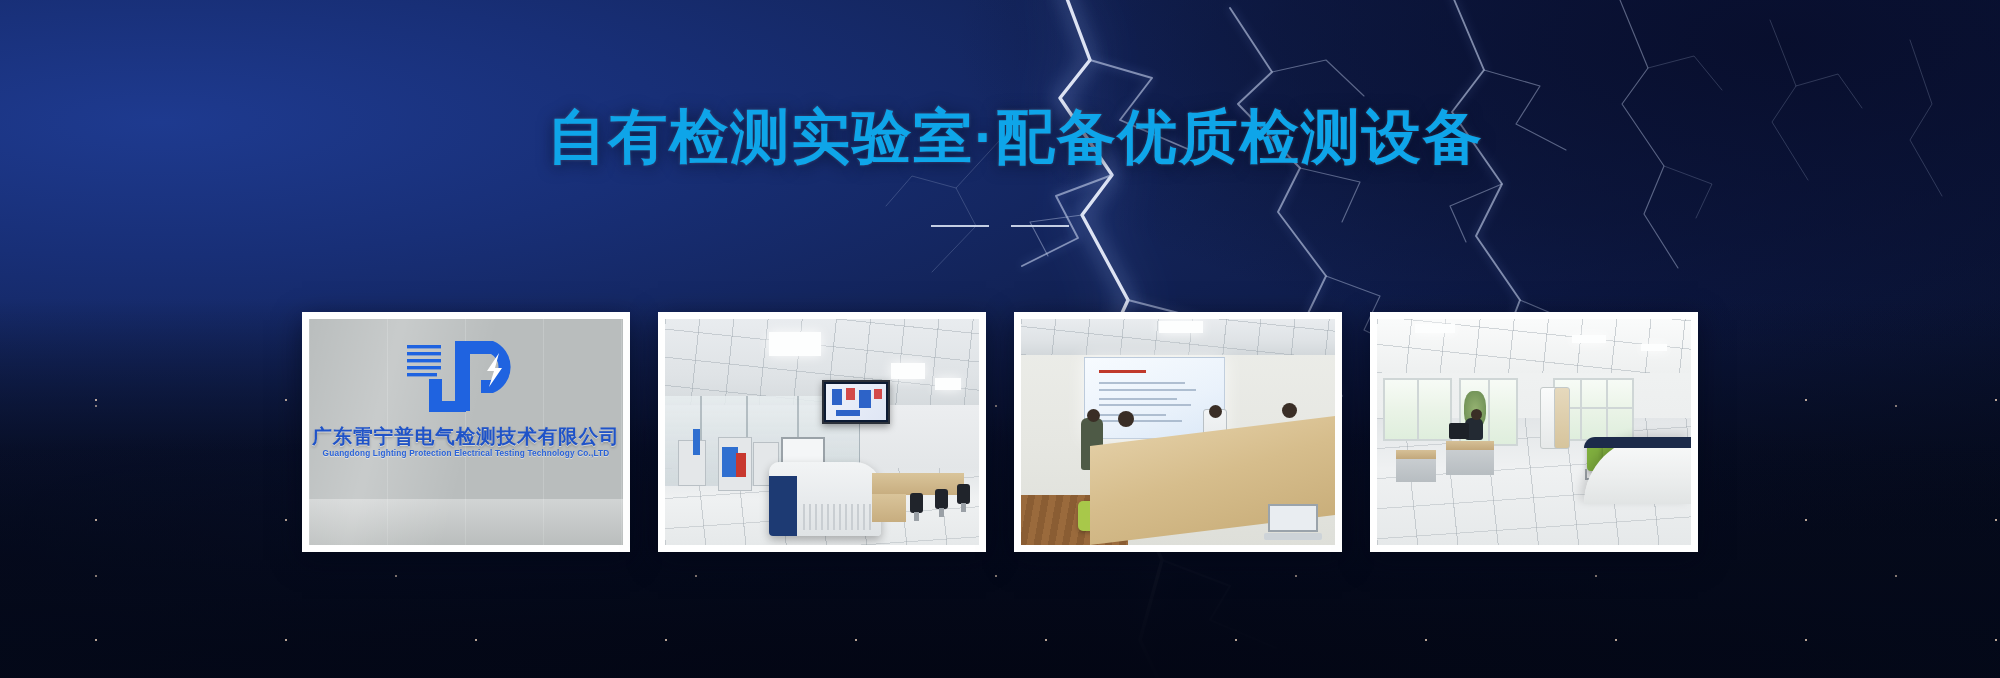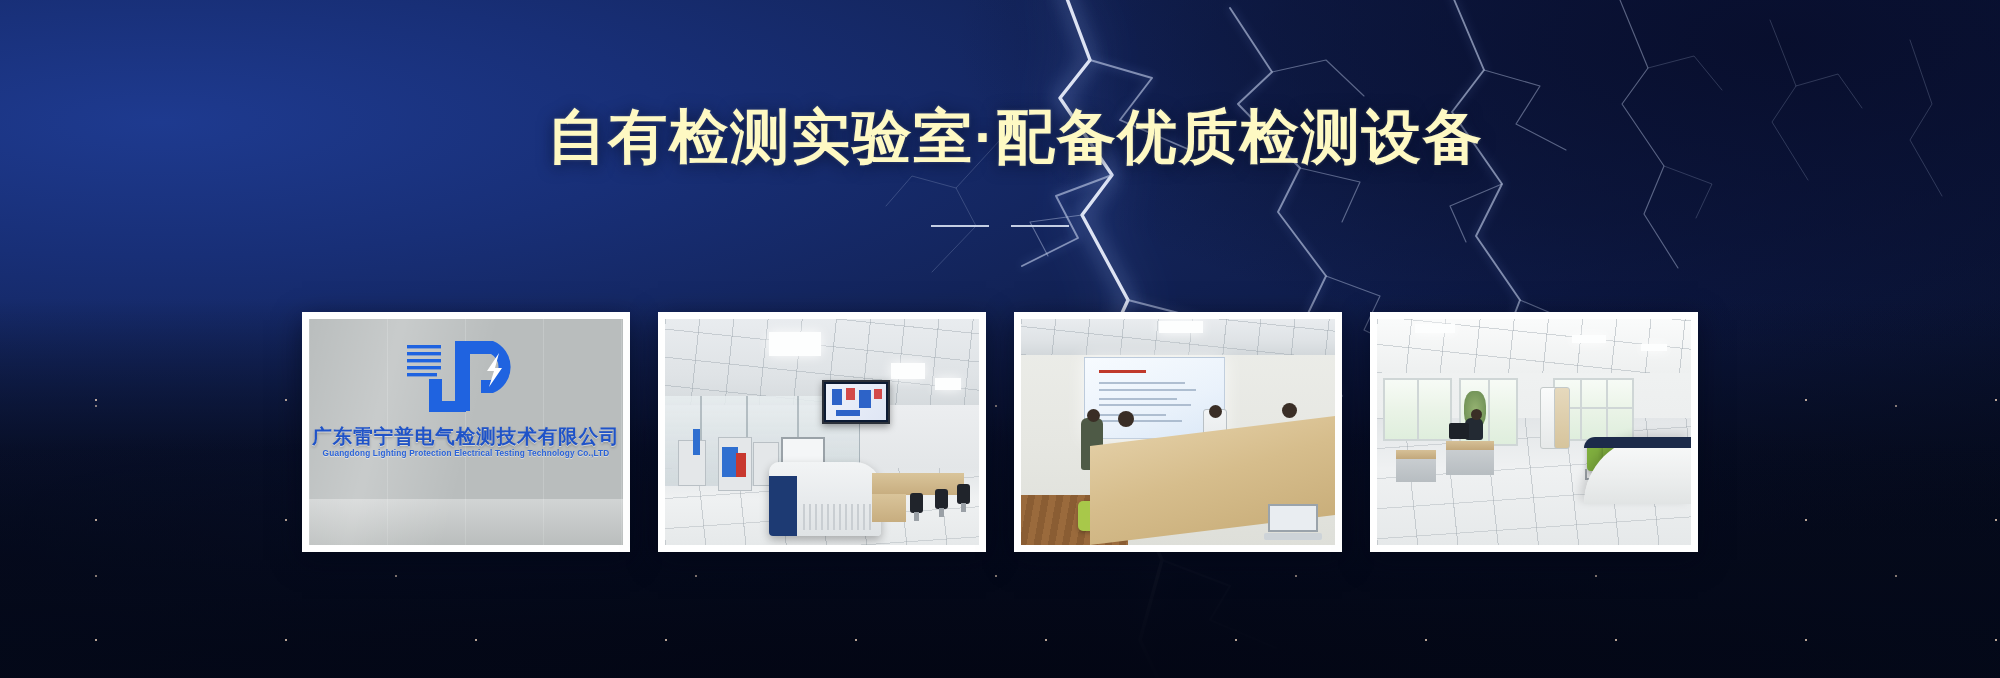--- a/index.html
+++ b/index.html
@@ -55,21 +55,21 @@
   .bolts svg{position:absolute;top:0;right:0;height:100%;width:62%;}
   .bolt{fill:none;stroke:#c6d2ef;stroke-linecap:round;stroke-linejoin:round;opacity:.75;}
   .bolt.main{stroke:#e8eefc;stroke-width:3.4;opacity:.95;filter:drop-shadow(0 0 10px rgba(160,190,255,.95)) drop-shadow(0 0 26px rgba(120,160,255,.55));}
   .bolt.mid{stroke-width:1.9;opacity:.62;filter:drop-shadow(0 0 5px rgba(150,180,255,.6));}
   .bolt.thin{stroke-width:1.15;opacity:.42;}
   .bolt.hair{stroke-width:.7;opacity:.3;}
 
   
   .headline{
     position:absolute;left:0;right:0;top:104px;text-align:center;
-    color:#fef9c3;font-size:59px;font-weight:700;letter-spacing:2px;
+    color:#0ea5e9;font-size:59px;font-weight:700;letter-spacing:2px;
     line-height:1.12;white-space:nowrap;
     text-shadow:0 2px 16px rgba(6,14,40,.75), 0 0 3px rgba(255,255,255,.25);
     margin-left:31px;
   }
   .subline{
     position:absolute;left:0;right:0;top:225px;
     display:flex;align-items:center;justify-content:center;gap:22px;
     color:#e4eaf6;font-size:23px;letter-spacing:1.6px;white-space:nowrap;
     text-shadow:0 1px 10px rgba(6,14,40,.8);
   }

